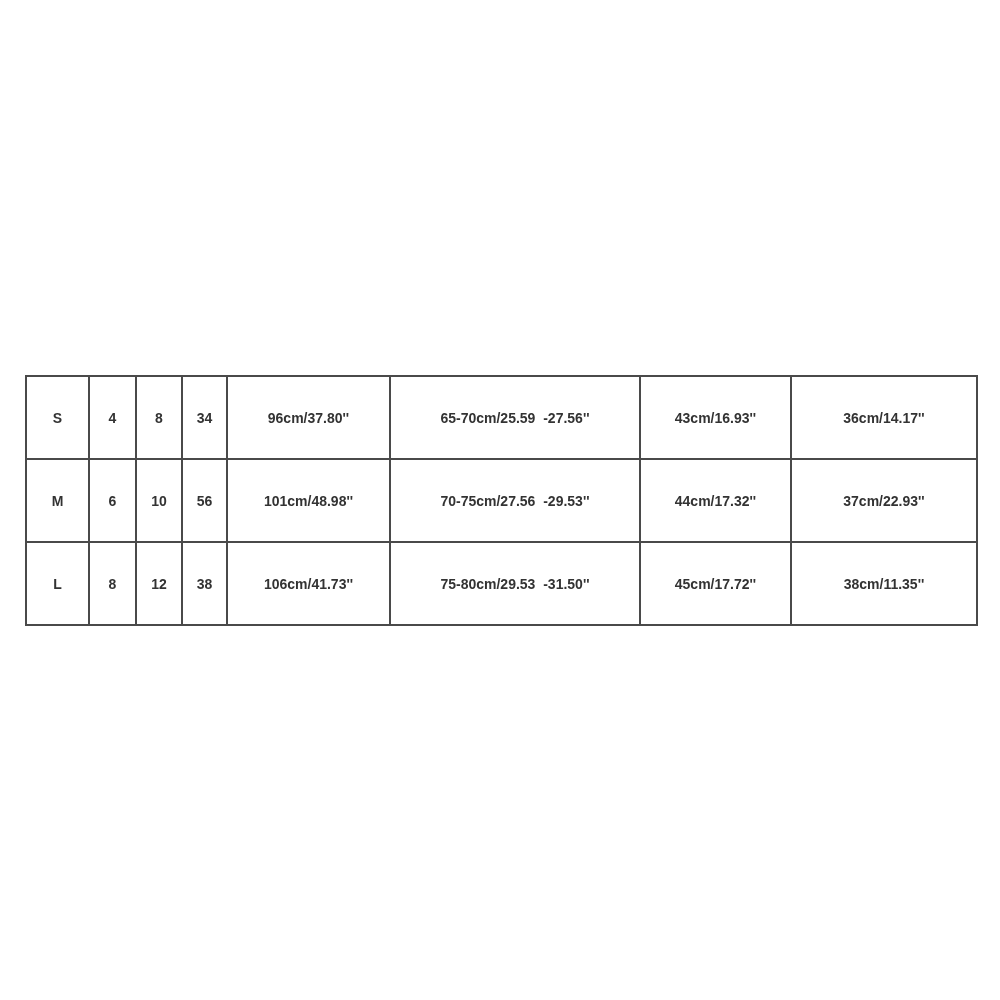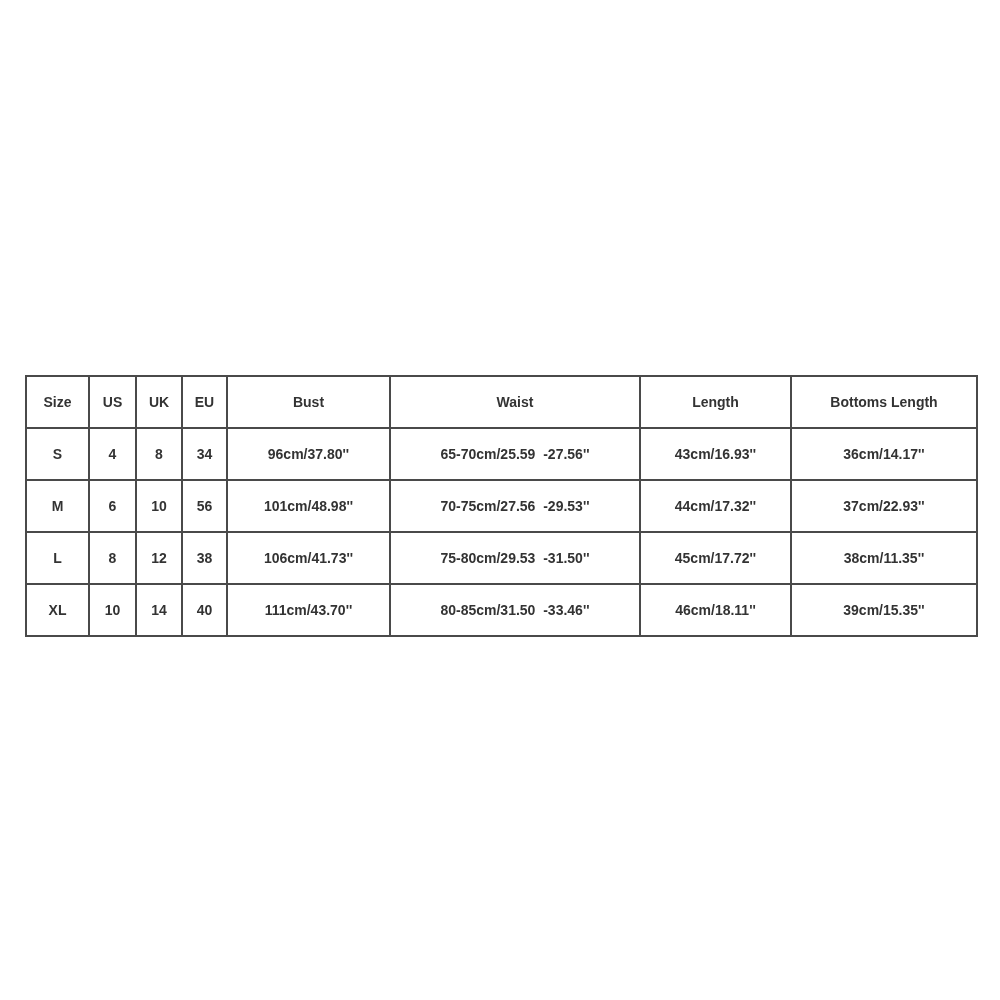--- a/index.html
+++ b/index.html
@@ -27,30 +27,20 @@
     <col style="width:63px">
       <col style="width:47px">
       <col style="width:46px">
       <col style="width:45px">
     <col style="width:163px">
       <col style="width:250px">
       <col style="width:151px">
       <col style="width:186px">
   </colgroup>
   <tbody>
-      <tr>
-    <th>Size</th>
-    <th>US</th>
-    <th>UK</th>
-    <th>EU</th>
-    <th>Bust</th>
-    <th>Waist</th>
-    <th>Length</th>
-    <th>Bottoms Length</th>
-  </tr>
   <tr>
     <td>S</td>
     <td>4</td>
     <td>8</td>
     <td>34</td>
     <td>96cm/37.80''</td>
     <td style="white-space:pre">65-70cm/25.59  -27.56''</td>
     <td>43cm/16.93''</td>
     <td>36cm/14.17''</td>
   </tr>
@@ -67,24 +57,14 @@
   <tr>
     <td>L</td>
     <td>8</td>
     <td>12</td>
     <td>38</td>
     <td>106cm/41.73''</td>
     <td style="white-space:pre">75-80cm/29.53  -31.50''</td>
     <td>45cm/17.72''</td>
     <td>38cm/11.35''</td>
   </tr>
-  <tr>
-    <td>XL</td>
-    <td>10</td>
-    <td>14</td>
-    <td>40</td>
-    <td>111cm/43.70''</td>
-    <td style="white-space:pre">80-85cm/31.50  -33.46''</td>
-    <td>46cm/18.11''</td>
-    <td>39cm/15.35''</td>
-  </tr>
 </tbody>
   </table>
 
 </body></html>

